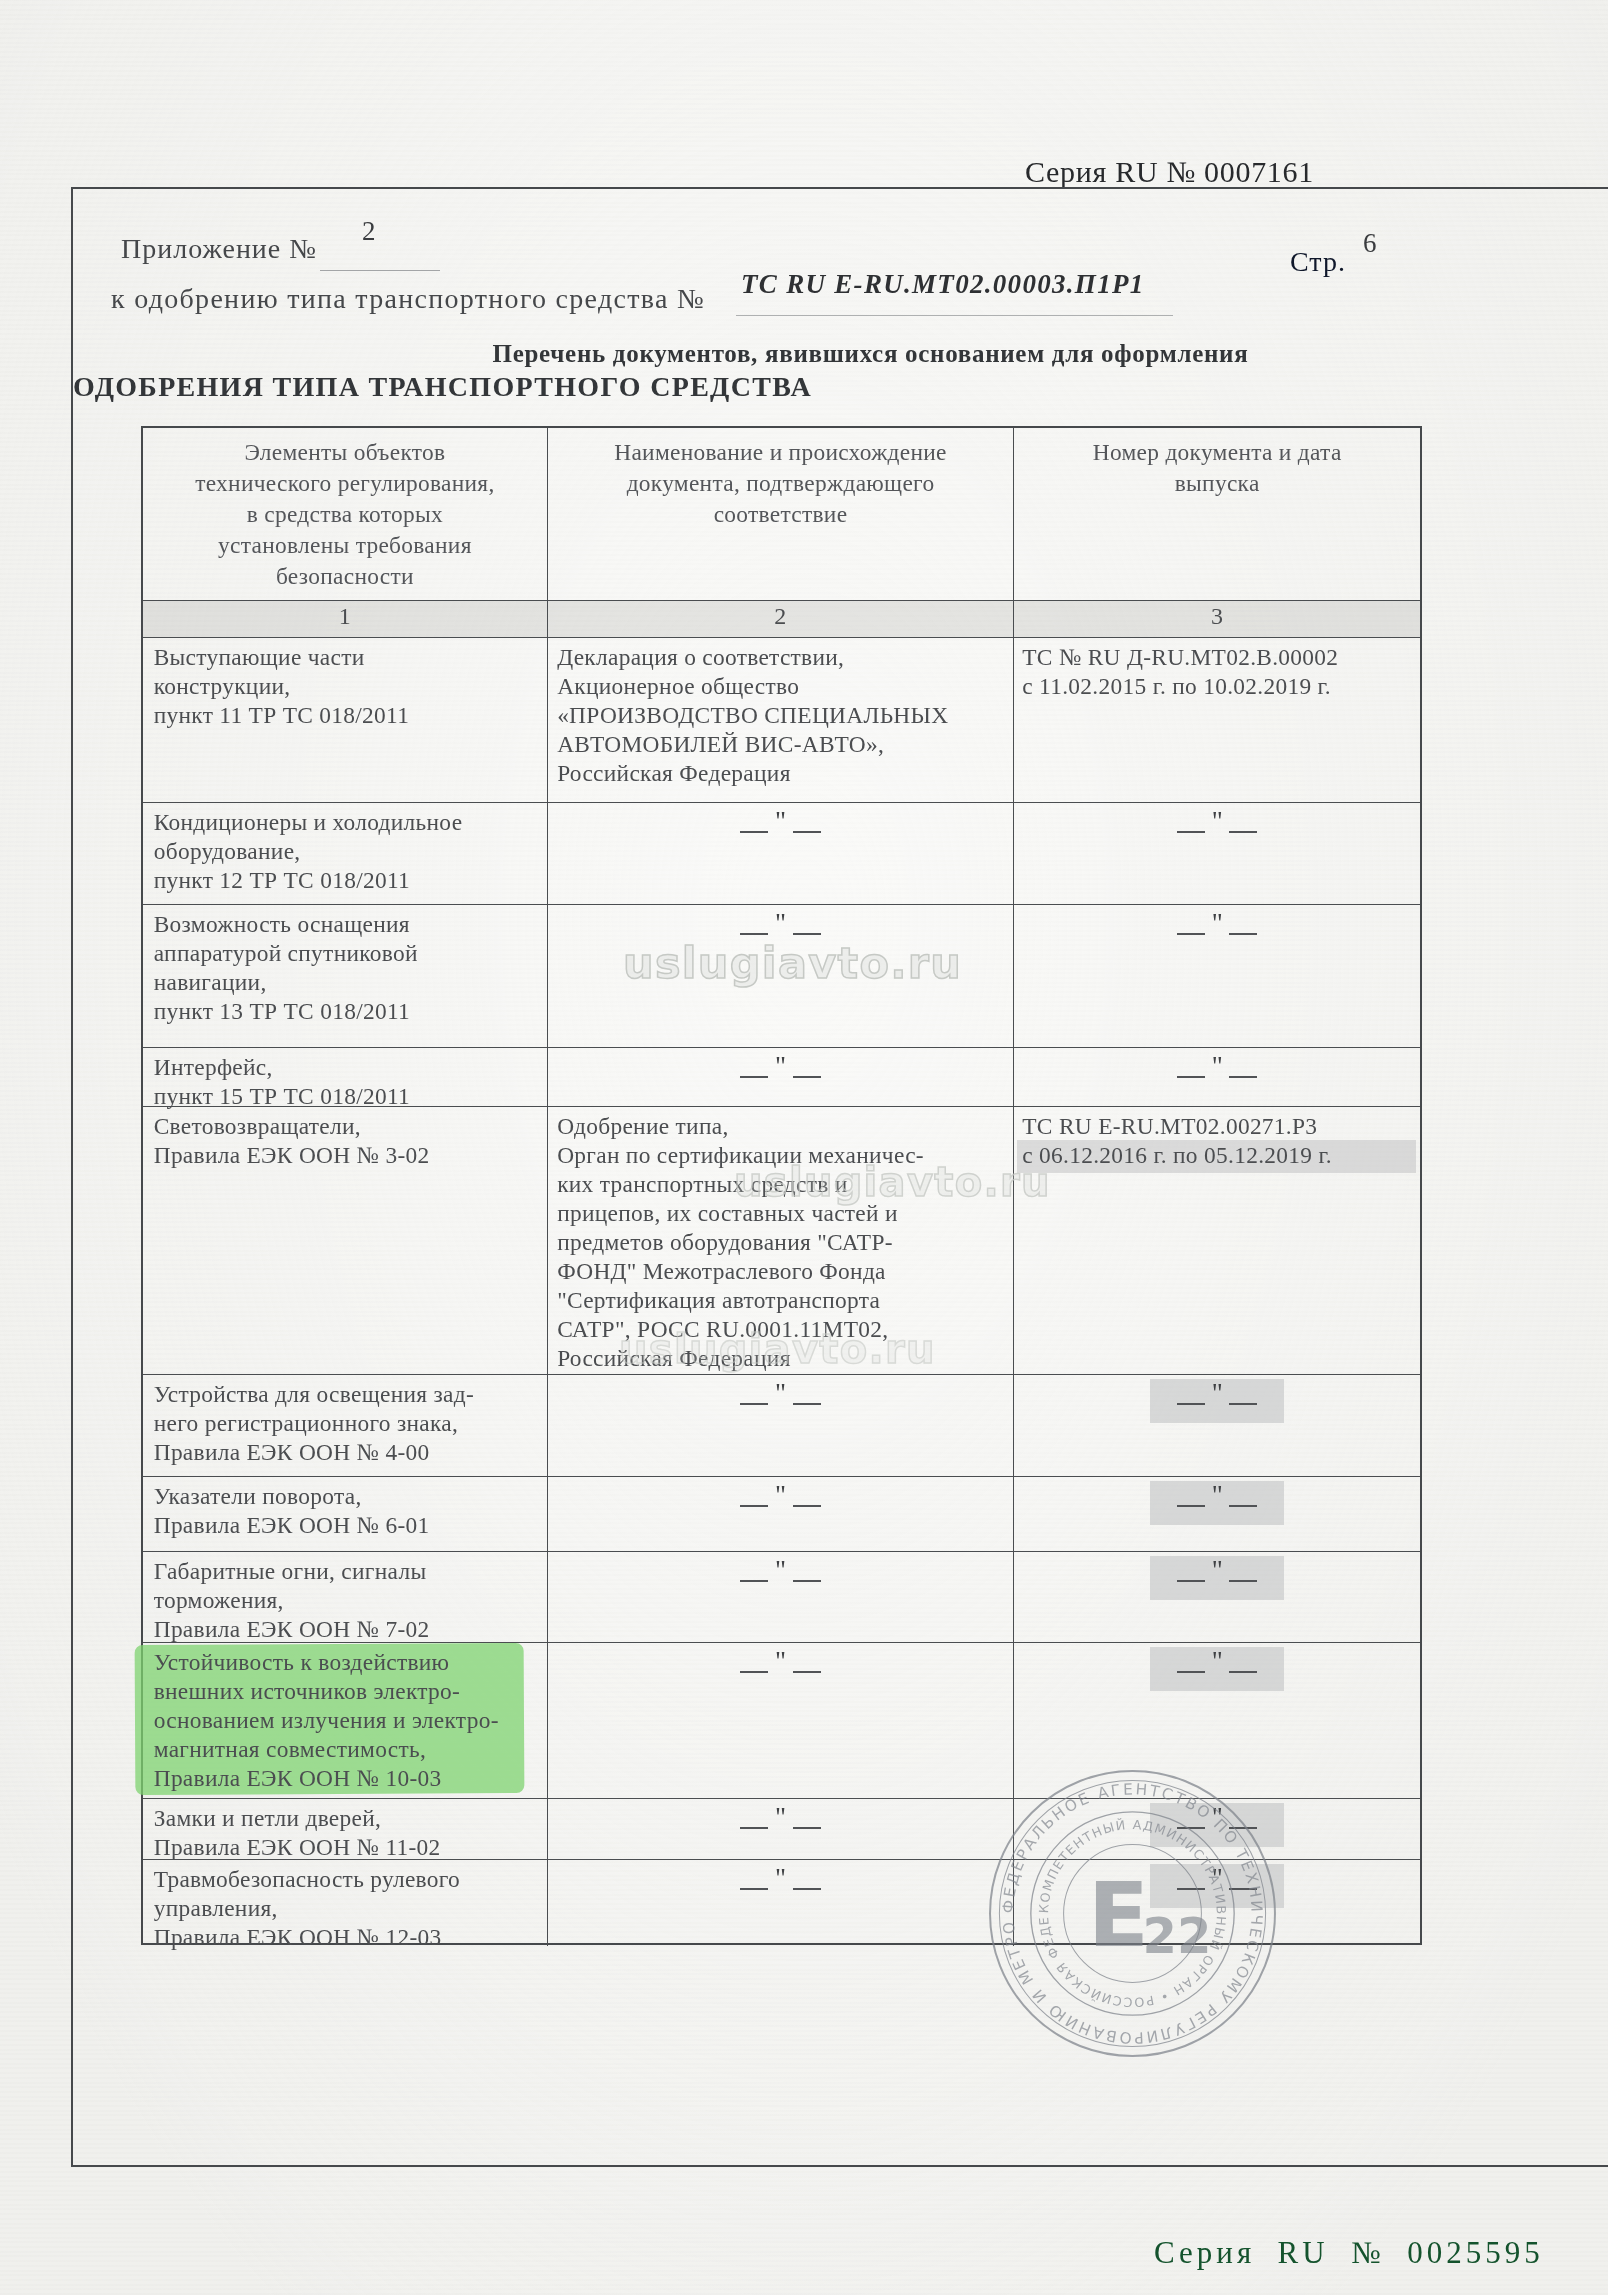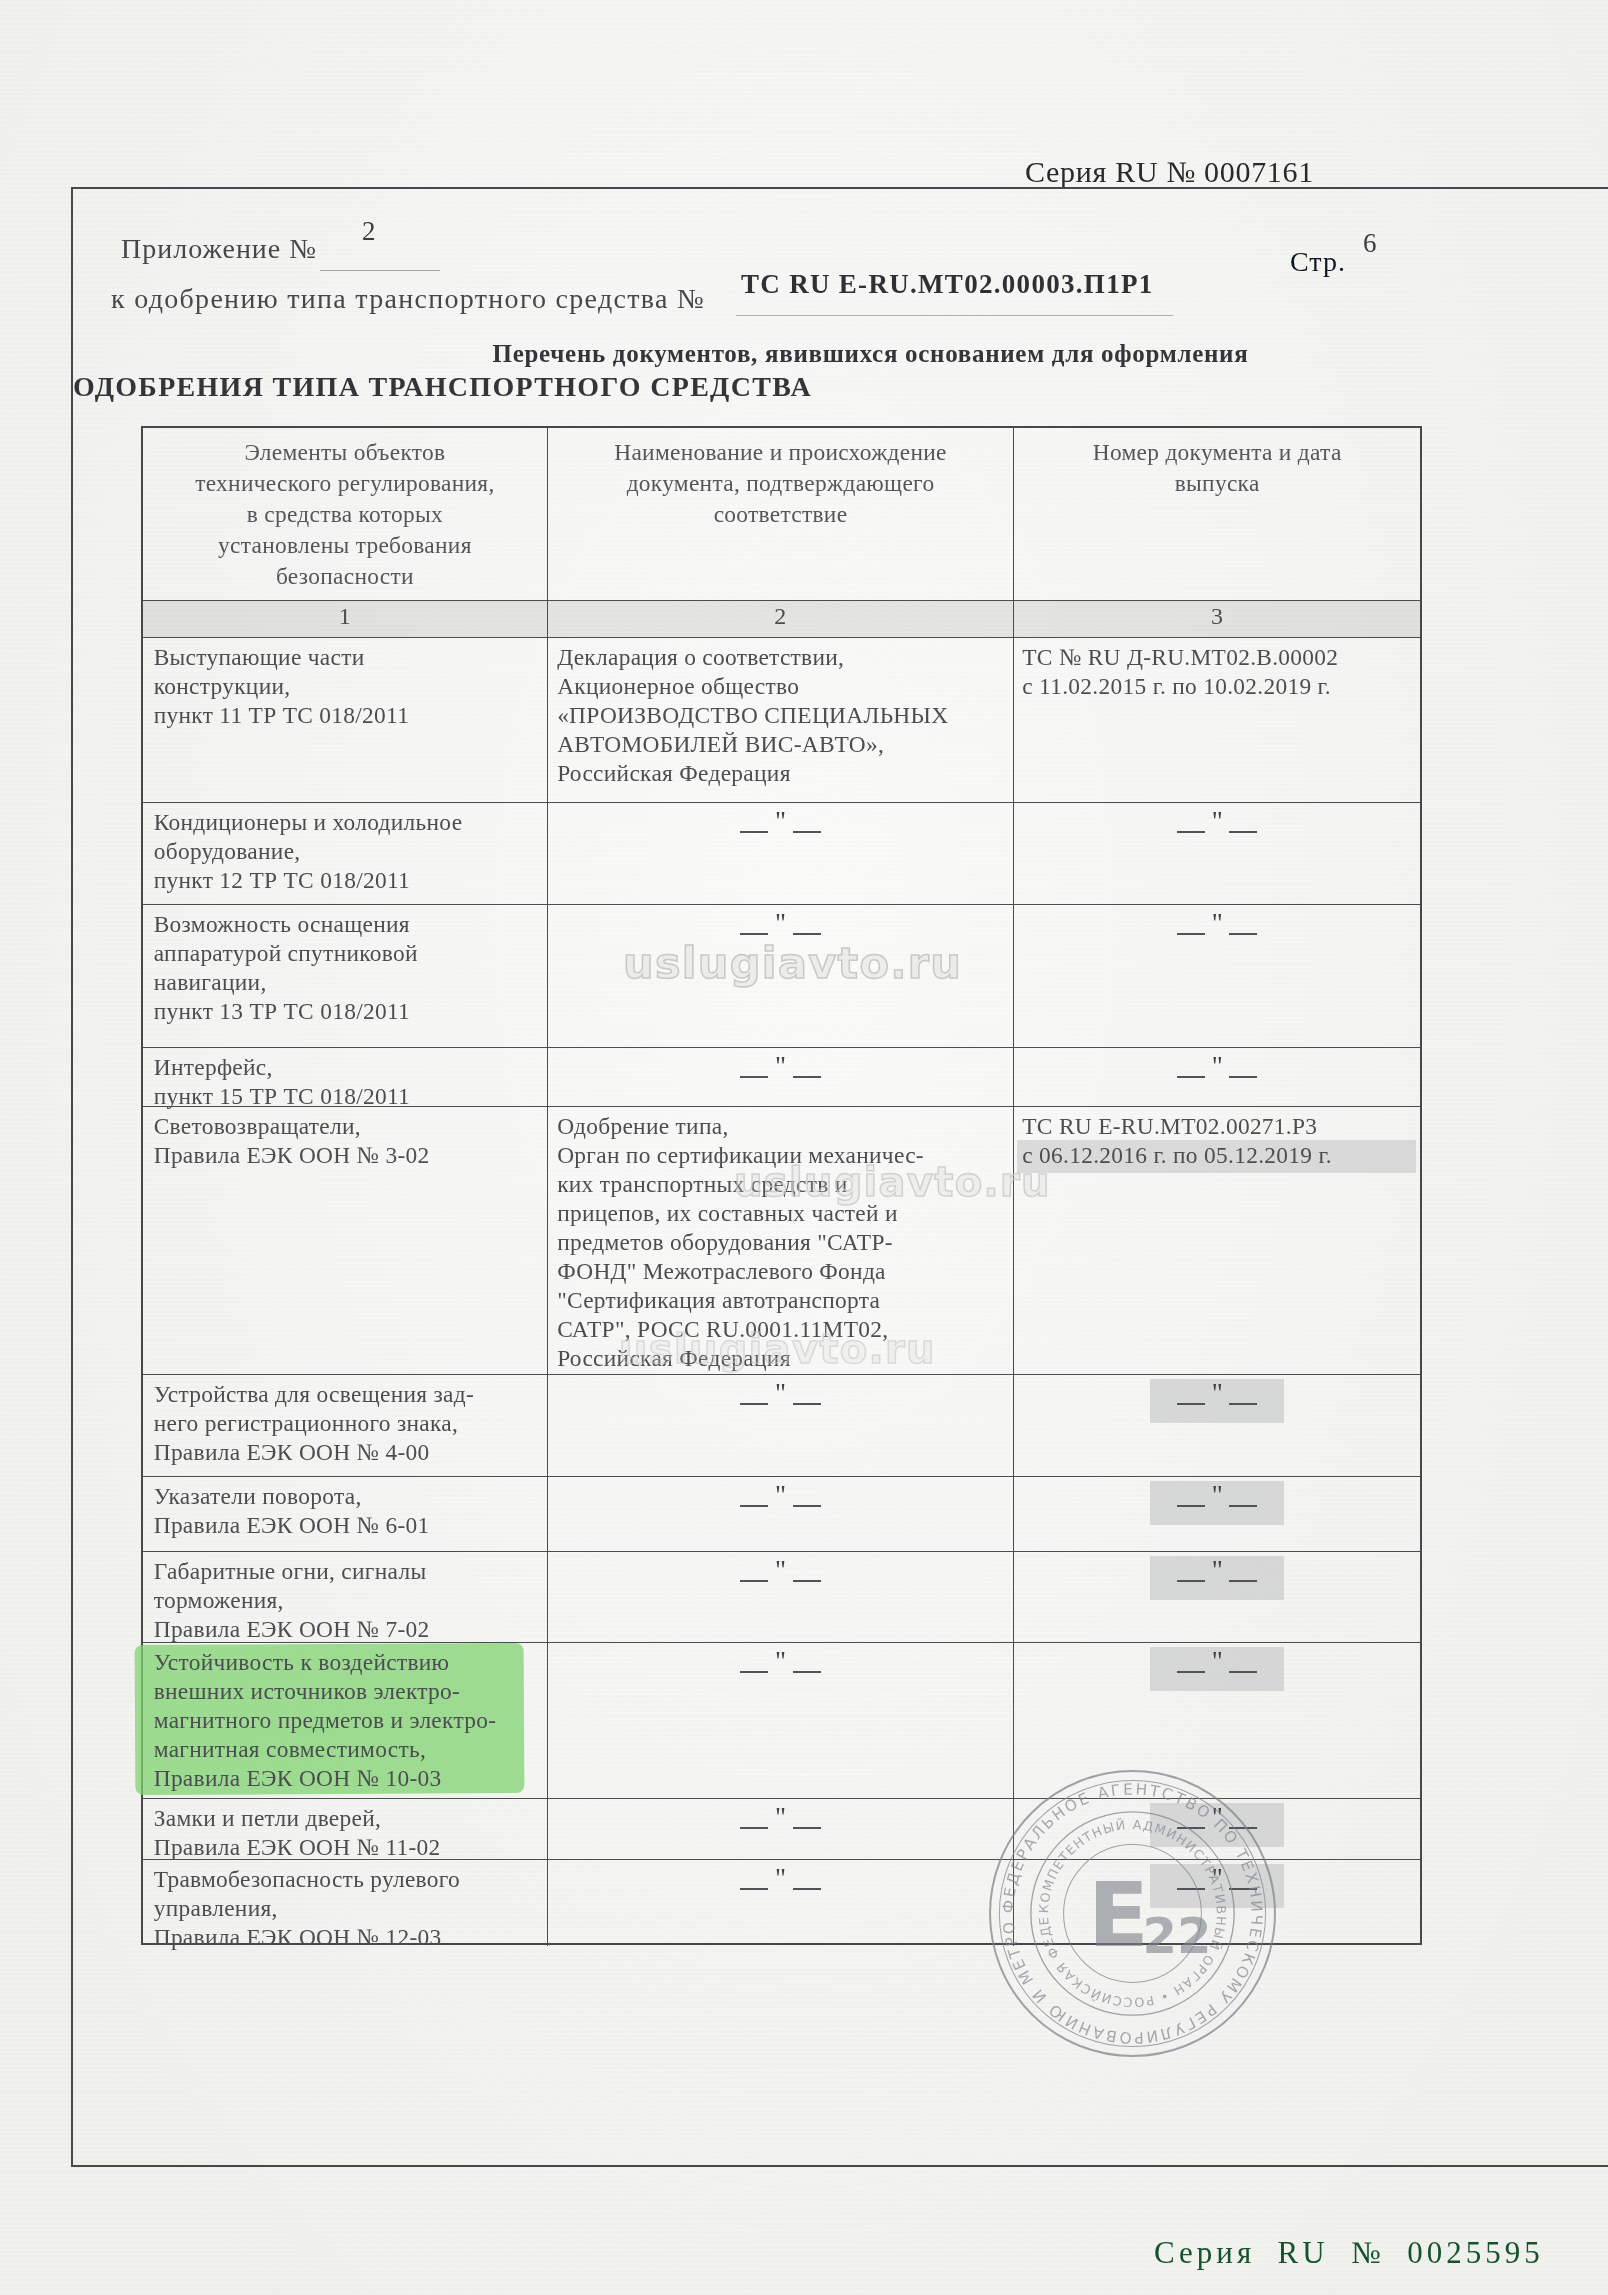--- a/index.html
+++ b/index.html
@@ -19,21 +19,21 @@
     position:absolute;left:71px;top:187px;width:1599px;height:1980px;
     border:2px solid #46494c;box-sizing:border-box;
   }
   .lbl{font-size:28px;color:#45474a;letter-spacing:1px;white-space:nowrap;}
   .appendix-label{position:absolute;left:48px;top:44px;}
   .appendix-num{position:absolute;left:289px;top:27px;font-size:27px;color:#3a3c3f;}
   .appendix-underline{position:absolute;left:247px;top:81px;width:120px;border-top:1.3px solid #8f9193;opacity:.8;}
   .page-label{position:absolute;left:1217px;top:57px;color:#0f172a;}
   .page-num{position:absolute;left:1290px;top:39px;font-size:27px;color:#3a3c3f;}
   .approval-label{position:absolute;left:38px;top:94px;letter-spacing:1.3px;}
-  .approval-value{position:absolute;left:668px;top:80px;font-size:27px;font-weight:bold;color:#2e3033;letter-spacing:1.3px;white-space:nowrap;}
+  .approval-value{position:absolute;left:668px;top:80px;font-size:27px;font-weight:bold;color:#2e3033;letter-spacing:1.3px;white-space:nowrap;font-style:italic;}
   .approval-underline{position:absolute;left:663px;top:126px;width:437px;border-top:1.3px solid #97999b;opacity:.75;}
   .title1{position:absolute;left:0;right:0;top:151px;text-align:center;font-size:25px;font-weight:bold;color:#333639;letter-spacing:0.7px;}
   .title2{position:absolute;left:0;right:0;top:182px;font-size:28px;font-weight:bold;color:#333639;letter-spacing:1.3px;}
 
   .doc-table{
     position:absolute;left:68px;top:237px;width:1281px;height:1519px;
     border:2px solid #46494c;box-sizing:border-box;
     font-size:23.4px;color:#4b4d50;
   }
   .t-row{display:flex;box-sizing:border-box;border-top:1.3px solid #4a4d50;position:relative;}
@@ -216,21 +216,21 @@
             <div class="ln">Правила ЕЭК ООН № 7-02</div>
           </div>
           <div class="cell c2 dittoc"><span class="ditto"><i class="dash"></i><b class="q">"</b><i class="dash"></i></span></div>
           <div class="cell c3 dittoc"><div class="shadebox"></div><span class="ditto"><i class="dash"></i><b class="q">"</b><i class="dash"></i></span></div>
         </div>
         <div class="t-row" style="height: 156px;">
           <div class="cell c1">
             <div class="greenmark"></div>
             <div class="ln">Устойчивость к воздействию</div>
             <div class="ln">внешних источников электро-</div>
-            <div class="ln">магнитного предметов и электро-</div>
+            <div class="ln">основанием излучения и электро-</div>
             <div class="ln">магнитная совместимость,</div>
             <div class="ln">Правила ЕЭК ООН № 10-03</div>
           </div>
           <div class="cell c2 dittoc"><span class="ditto"><i class="dash"></i><b class="q">"</b><i class="dash"></i></span></div>
           <div class="cell c3 dittoc"><div class="shadebox"></div><span class="ditto"><i class="dash"></i><b class="q">"</b><i class="dash"></i></span></div>
         </div>
         <div class="t-row" style="height: 61px;">
           <div class="cell c1">
             <div class="ln">Замки и петли дверей,</div>
             <div class="ln">Правила ЕЭК ООН № 11-02</div>

